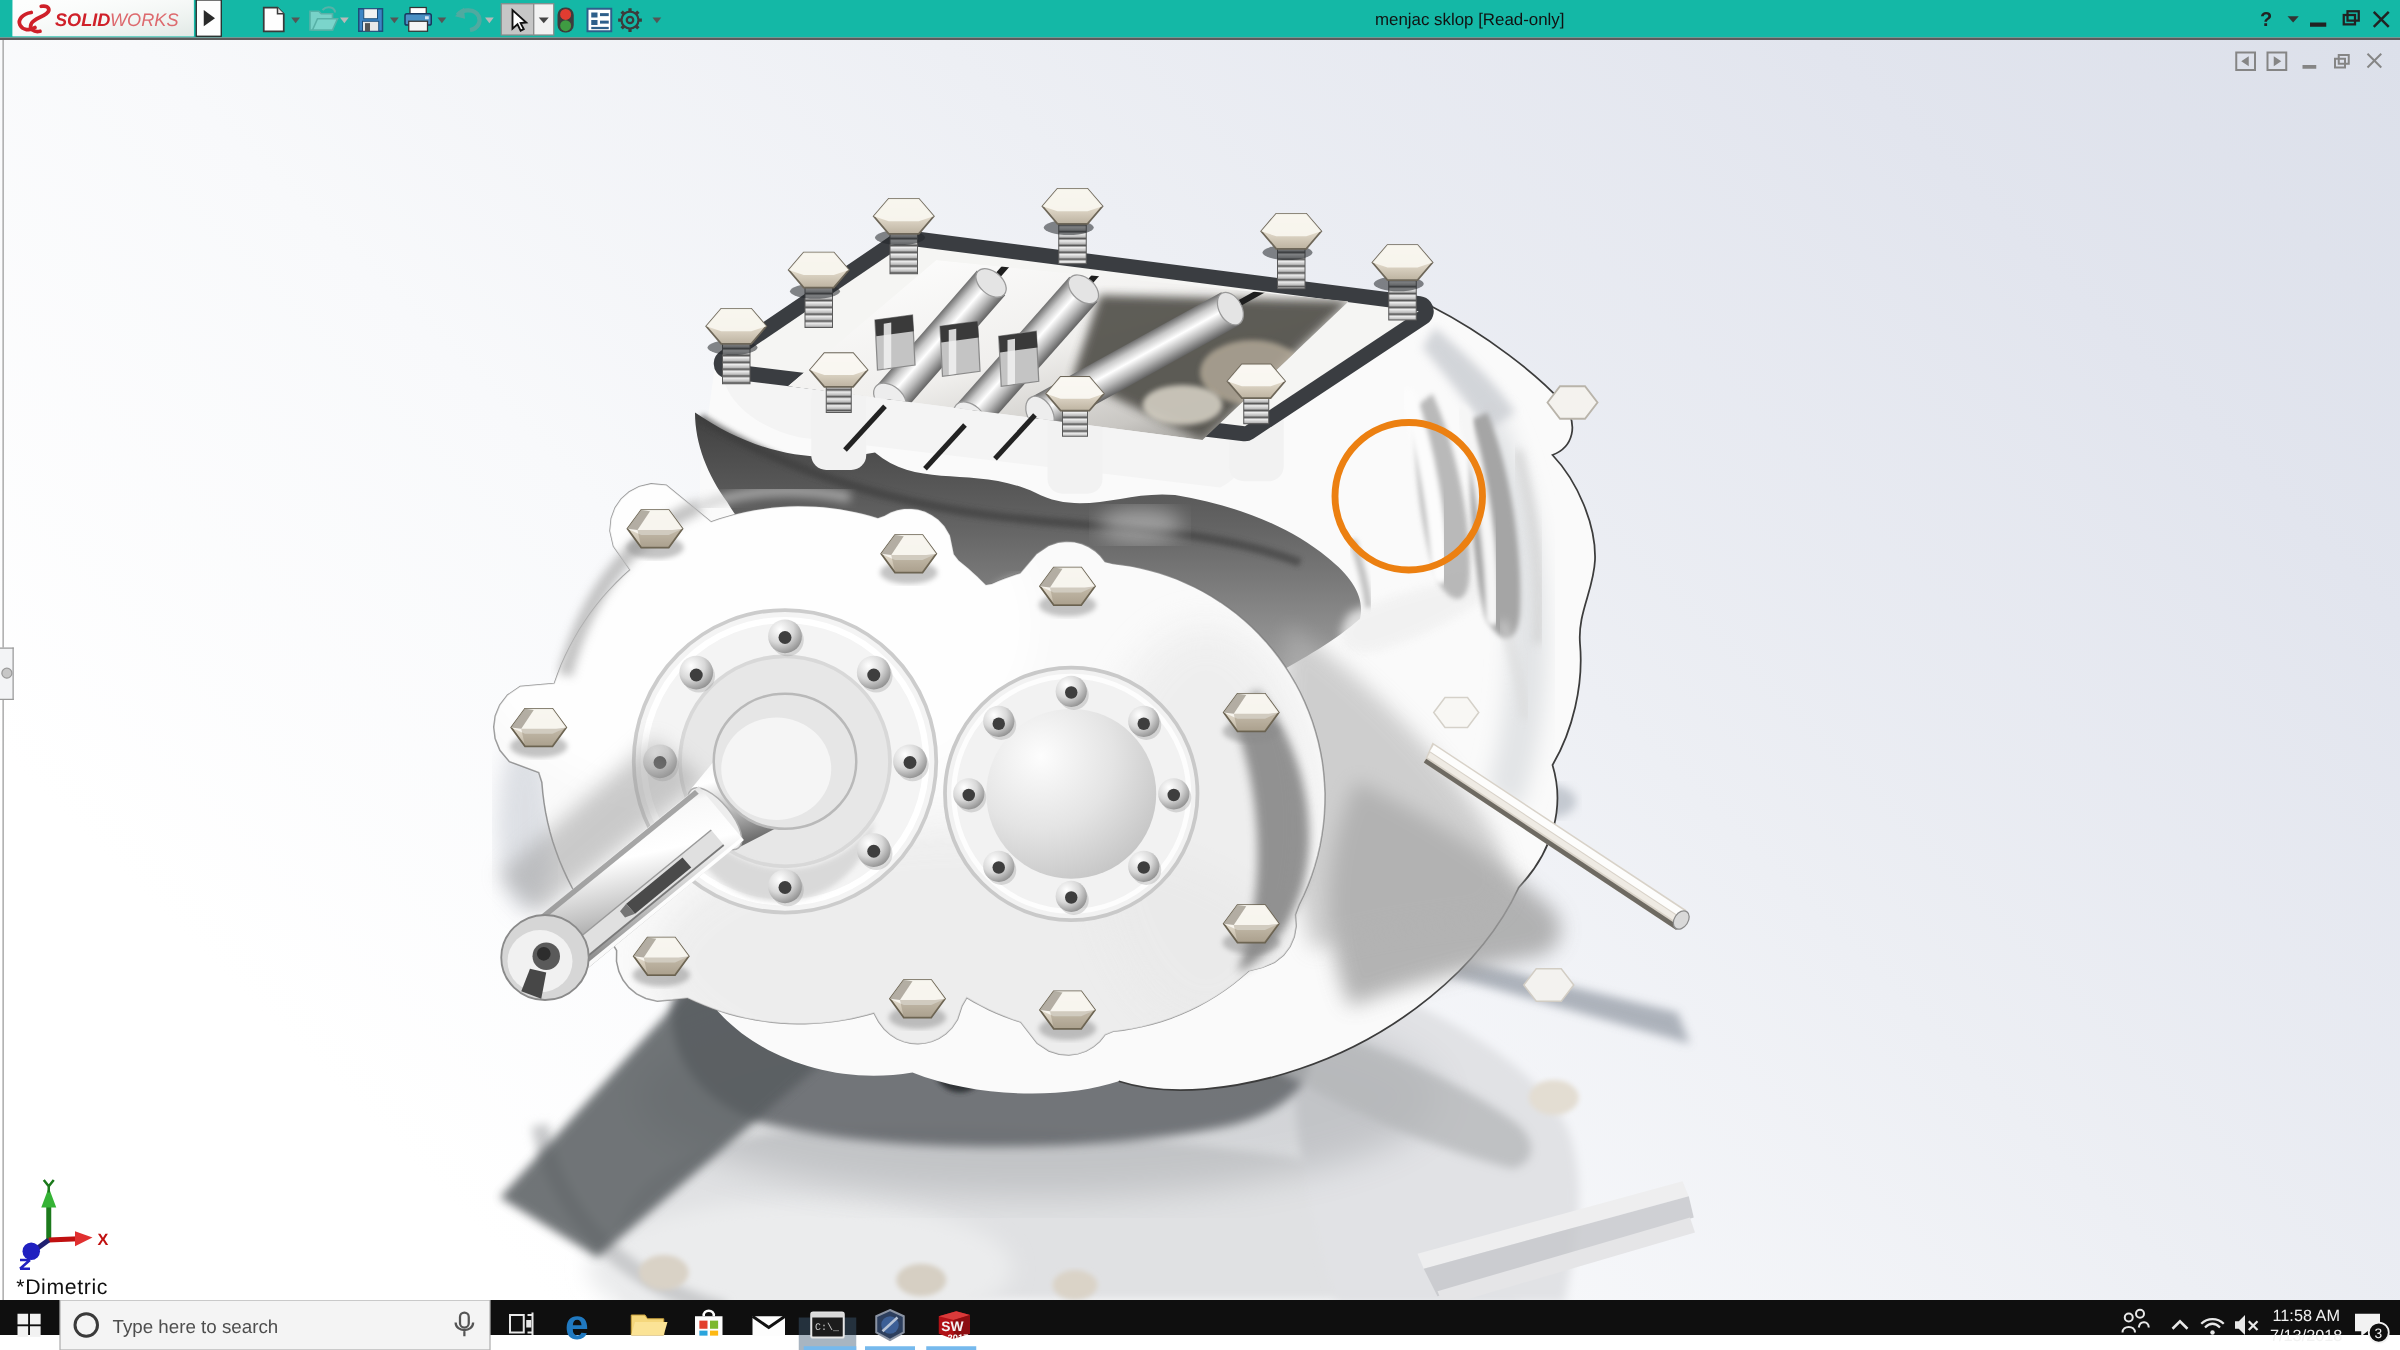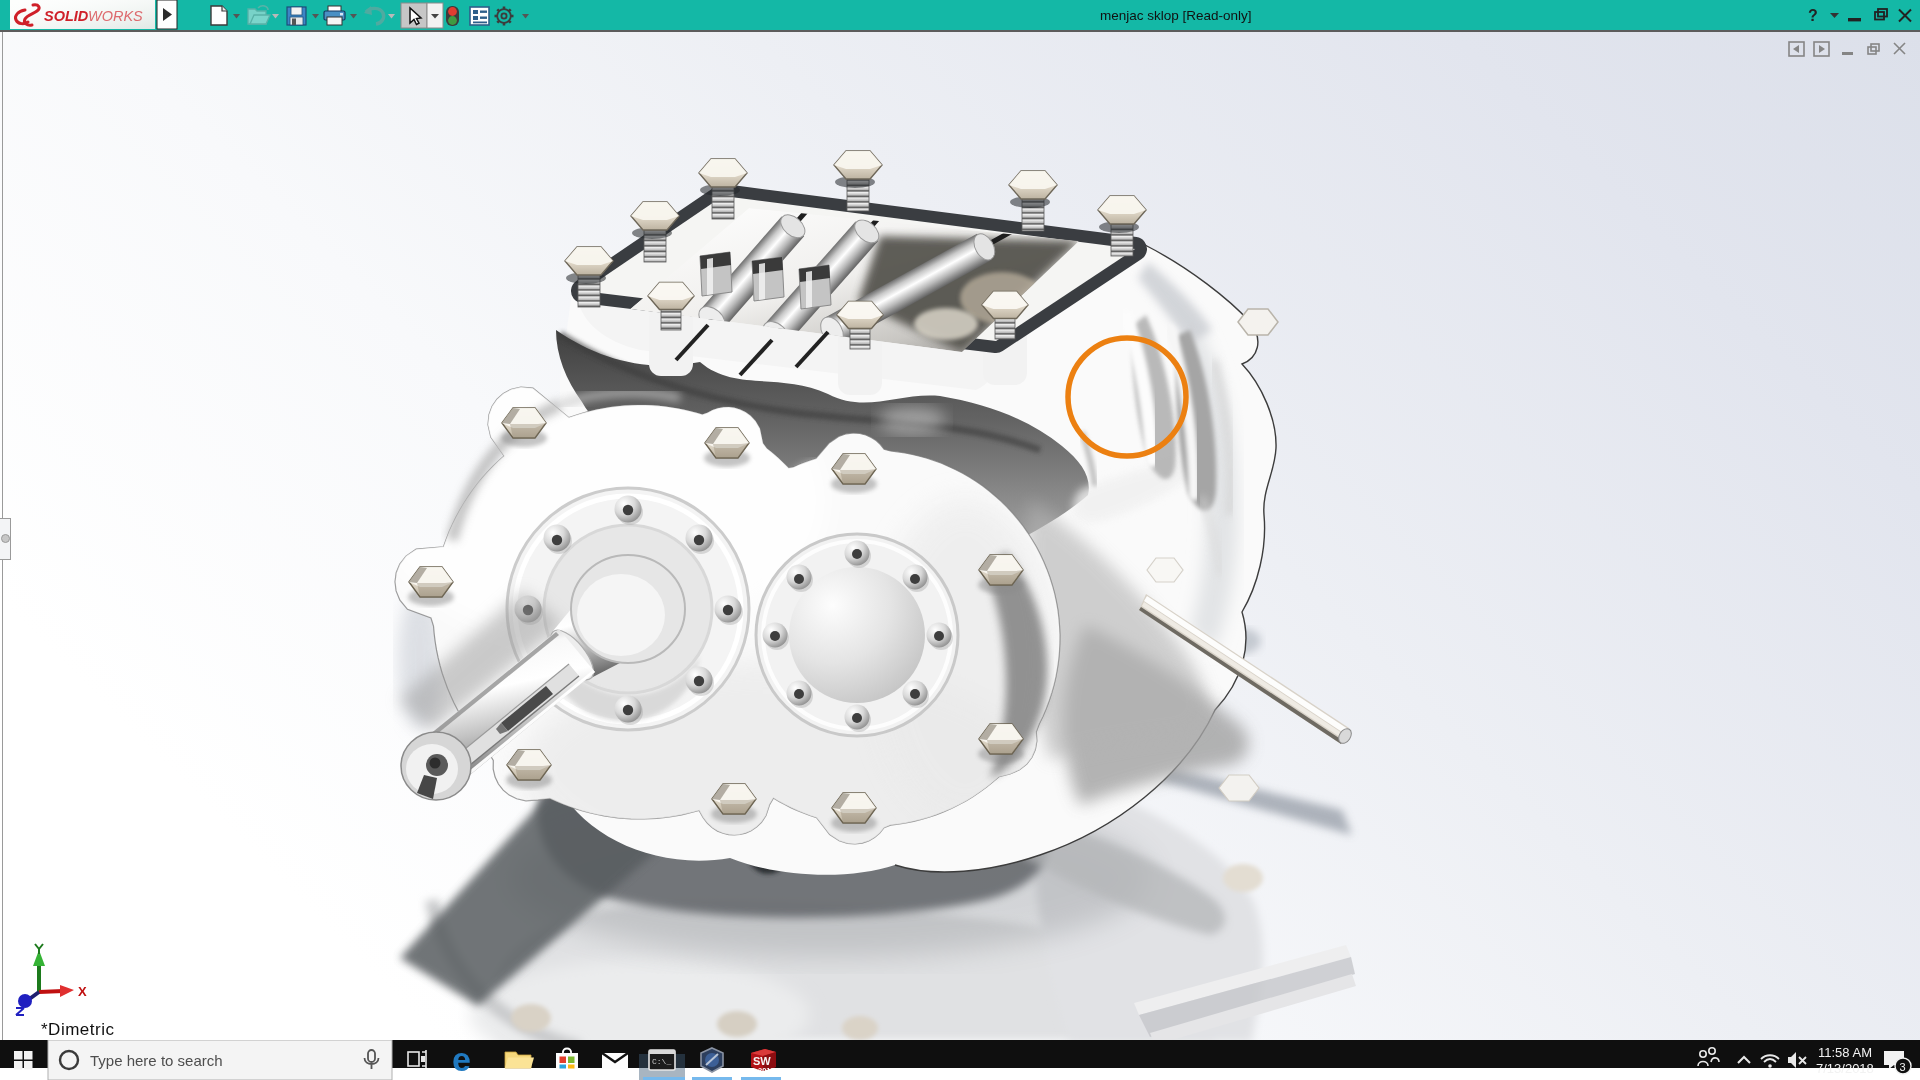--- a/index.html
+++ b/index.html
@@ -4,21 +4,21 @@
 <style>
   html,body{margin:0;padding:0;width:1920px;height:1080px;overflow:hidden;
     font-family:"Liberation Sans",sans-serif;background:#fff;}
   #titlebar{position:absolute;left:0;top:0;width:1920px;height:30px;background:#14b8a6;}
   #tbline{position:absolute;left:0;top:30px;width:1920px;height:2px;background:#5c5c5c;}
   #viewport{position:absolute;left:0;top:32px;width:1920px;height:1008px;
     background:linear-gradient(225deg,#dce0ea 0%,#e2e5ee 16%,#edeff4 40%,#f8f9fb 62%,#ffffff 85%);}
   #vpborderL{position:absolute;left:2px;top:32px;width:1px;height:1008px;background:#9a9a9a;}
   #modelsvg{position:absolute;left:0;top:32px;}
   #dimetric{position:absolute;left:13px;top:1020px;font-size:17px;color:#101010;
-    font-family:"Liberation Sans",sans-serif;letter-spacing:0.5px;margin-left:28px;}
+    font-family:"Liberation Sans",sans-serif;letter-spacing:0.5px;}
   #taskbar{position:absolute;left:0;top:1040px;width:1920px;height:28px;background:#0f0f0f;}
   #lefttab{position:absolute;left:0px;top:518px;width:10px;height:40px;background:#f3f4f6;
     border:1px solid #9a9a9a;border-left:none;}
   #lefttab .dot{position:absolute;left:1px;top:15px;width:7px;height:7px;border-radius:50%;
     background:#c7c7c7;border:1px solid #9a9a9a;}
 </style>
 </head>
 <body>
 
   <div id="titlebar">

